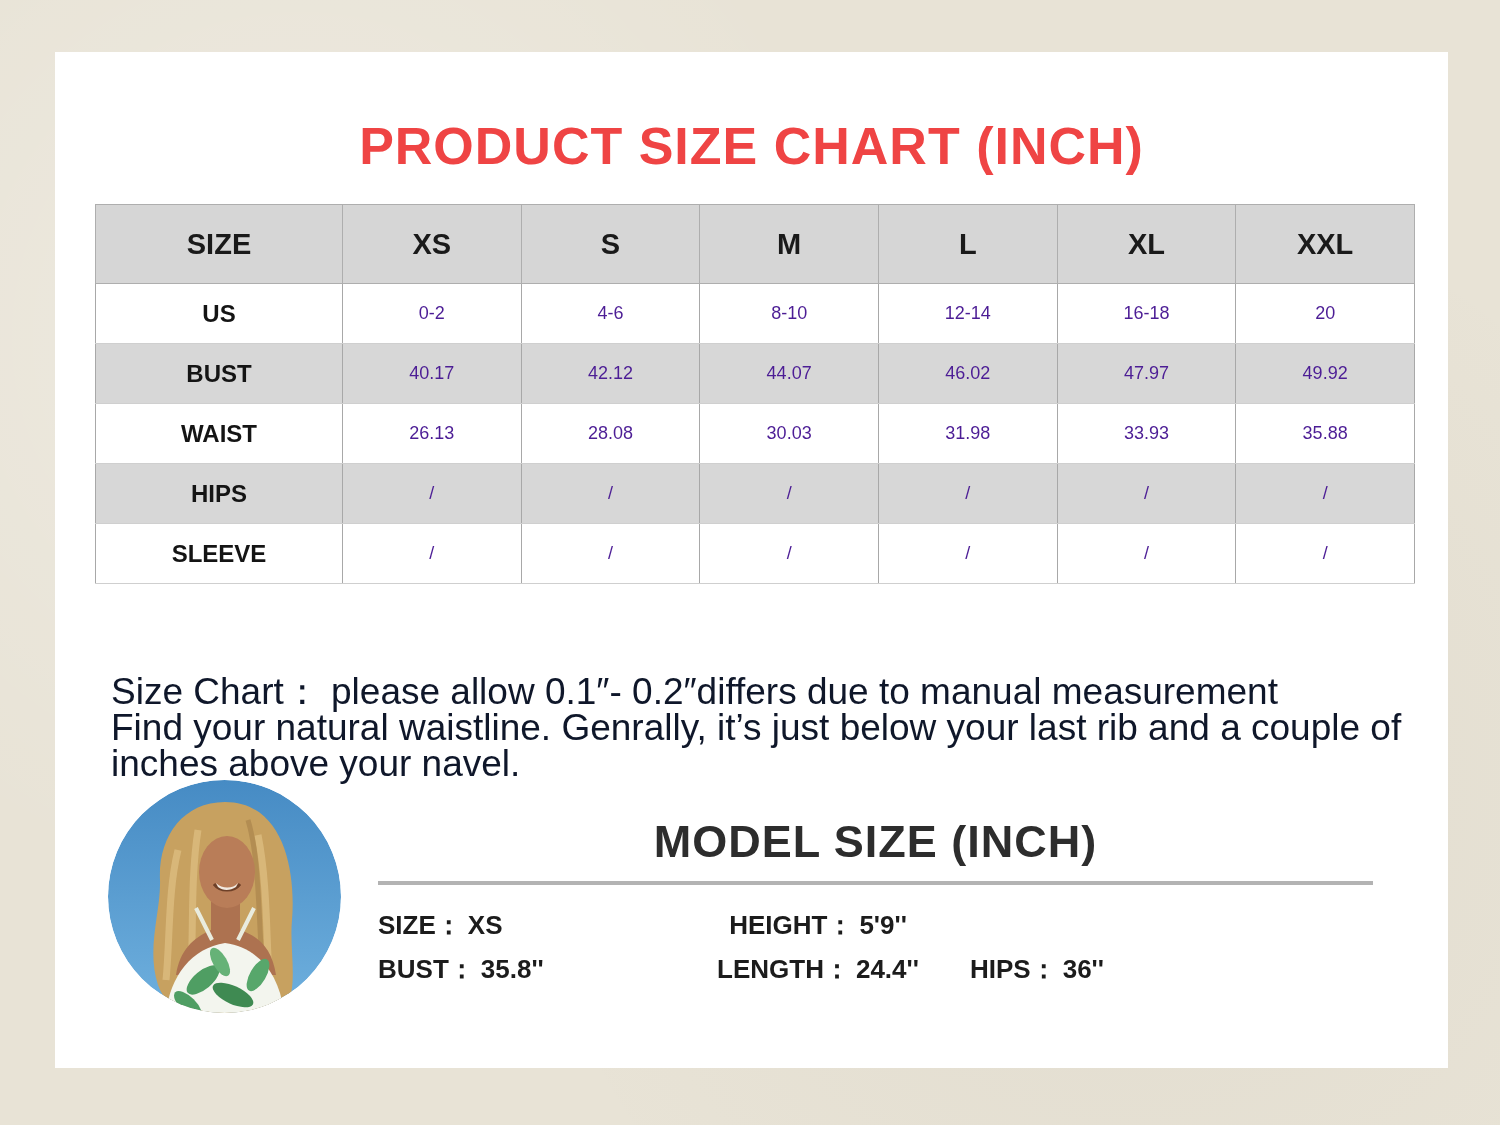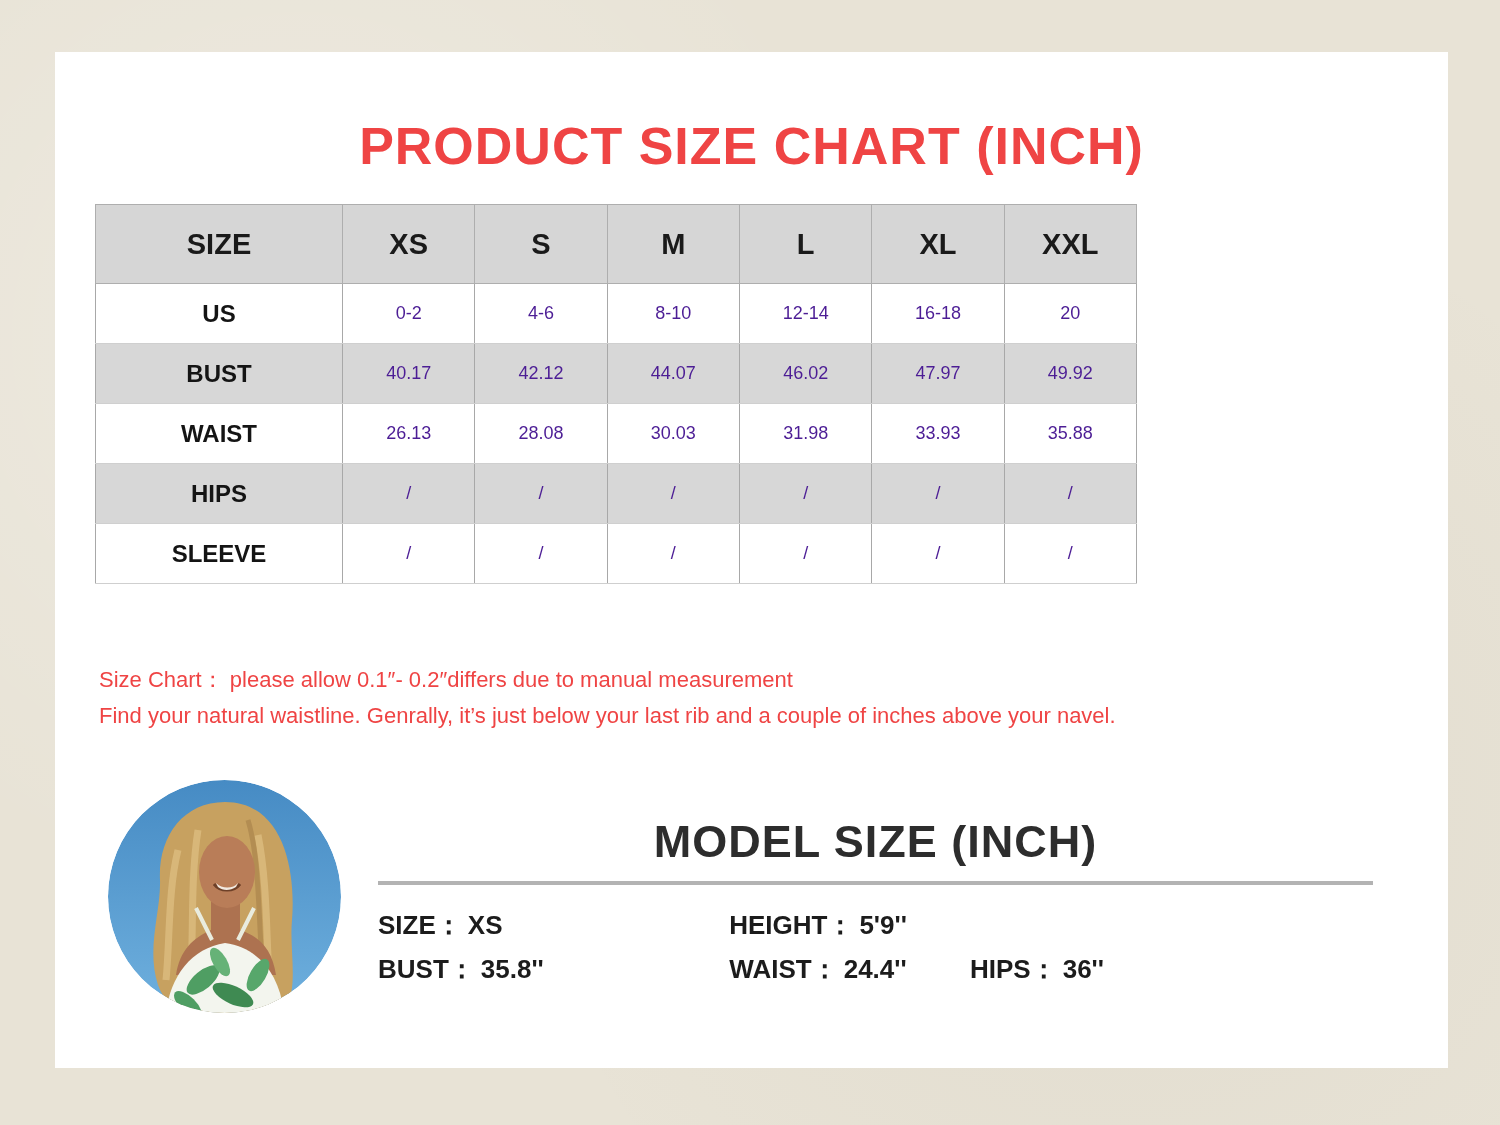--- a/index.html
+++ b/index.html
@@ -19,40 +19,40 @@
   .card{
     position:absolute;left:55px;top:52px;width:1393px;height:1016px;
     background:#ffffff;
   }
   .title{
     position:absolute;left:0;right:0;top:64px;margin:0;
     text-align:center;
     font-size:52px;font-weight:700;letter-spacing:1px;color:#ef4444;
   }
   .size-table{
-    position:absolute;left:40px;top:152px;width:1042px;
+    position:absolute;left:40px;top:152px;width:1320px;
     border-collapse:collapse;table-layout:fixed;
     border:1px solid #aeaeae;
   }
   .size-table th{
     height:76px;background:#d6d6d6;
     font-size:29px;font-weight:700;color:#1a1a1a;text-align:center;
     border:1px solid #aeaeae;
   }
   .size-table td{
     height:57px;font-size:18px;color:#4c1d95;text-align:center;
     border-left:1px solid #a8a8a8;border-right:1px solid #a8a8a8;
     border-top:1px solid #cfcfcf;border-bottom:1px solid #cfcfcf;
     background:#ffffff;
   }
   .size-table tbody tr:nth-child(even) td{background:#d7d7d7;}
   .size-table td.row-label{font-weight:700;font-size:24px;color:#141414;}
   .notes{
-    position:absolute;left:40px;top:606px;margin:4px;
-    font-size:22px;line-height:36px;color:#ef4444;
+    position:absolute;left:40px;top:606px;margin:16px;
+    font-size:37px;line-height:36px;color:#0f172a;
   }
   .notes p{margin:0;}
   .model-photo{
     position:absolute;left:53px;top:728px;width:233px;height:233px;
     border-radius:50%;overflow:hidden;
   }
   .model-photo svg{display:block;width:233px;height:233px;}
   .model-right{
     position:absolute;left:323px;top:764px;width:995px;
   }
@@ -200,21 +200,21 @@
           <span>SIZE：</span><span class="v">XS</span>
         </div>
         <div class="stat c2">
           <span>HEIGHT：</span><span class="v">5'9''</span>
         </div>
         <div class="stat c3"></div>
         <div class="stat c1">
           <span>BUST：</span><span class="v">35.8''</span>
         </div>
         <div class="stat c2">
-          <span>WAIST：</span><span class="v">24.4''</span>
+          <span>LENGTH：</span><span class="v">24.4''</span>
         </div>
         <div class="stat c3">
           <span>HIPS：</span><span class="v">36''</span>
         </div>
       </div>
     </div>
 
   </div>
 </div>
 

